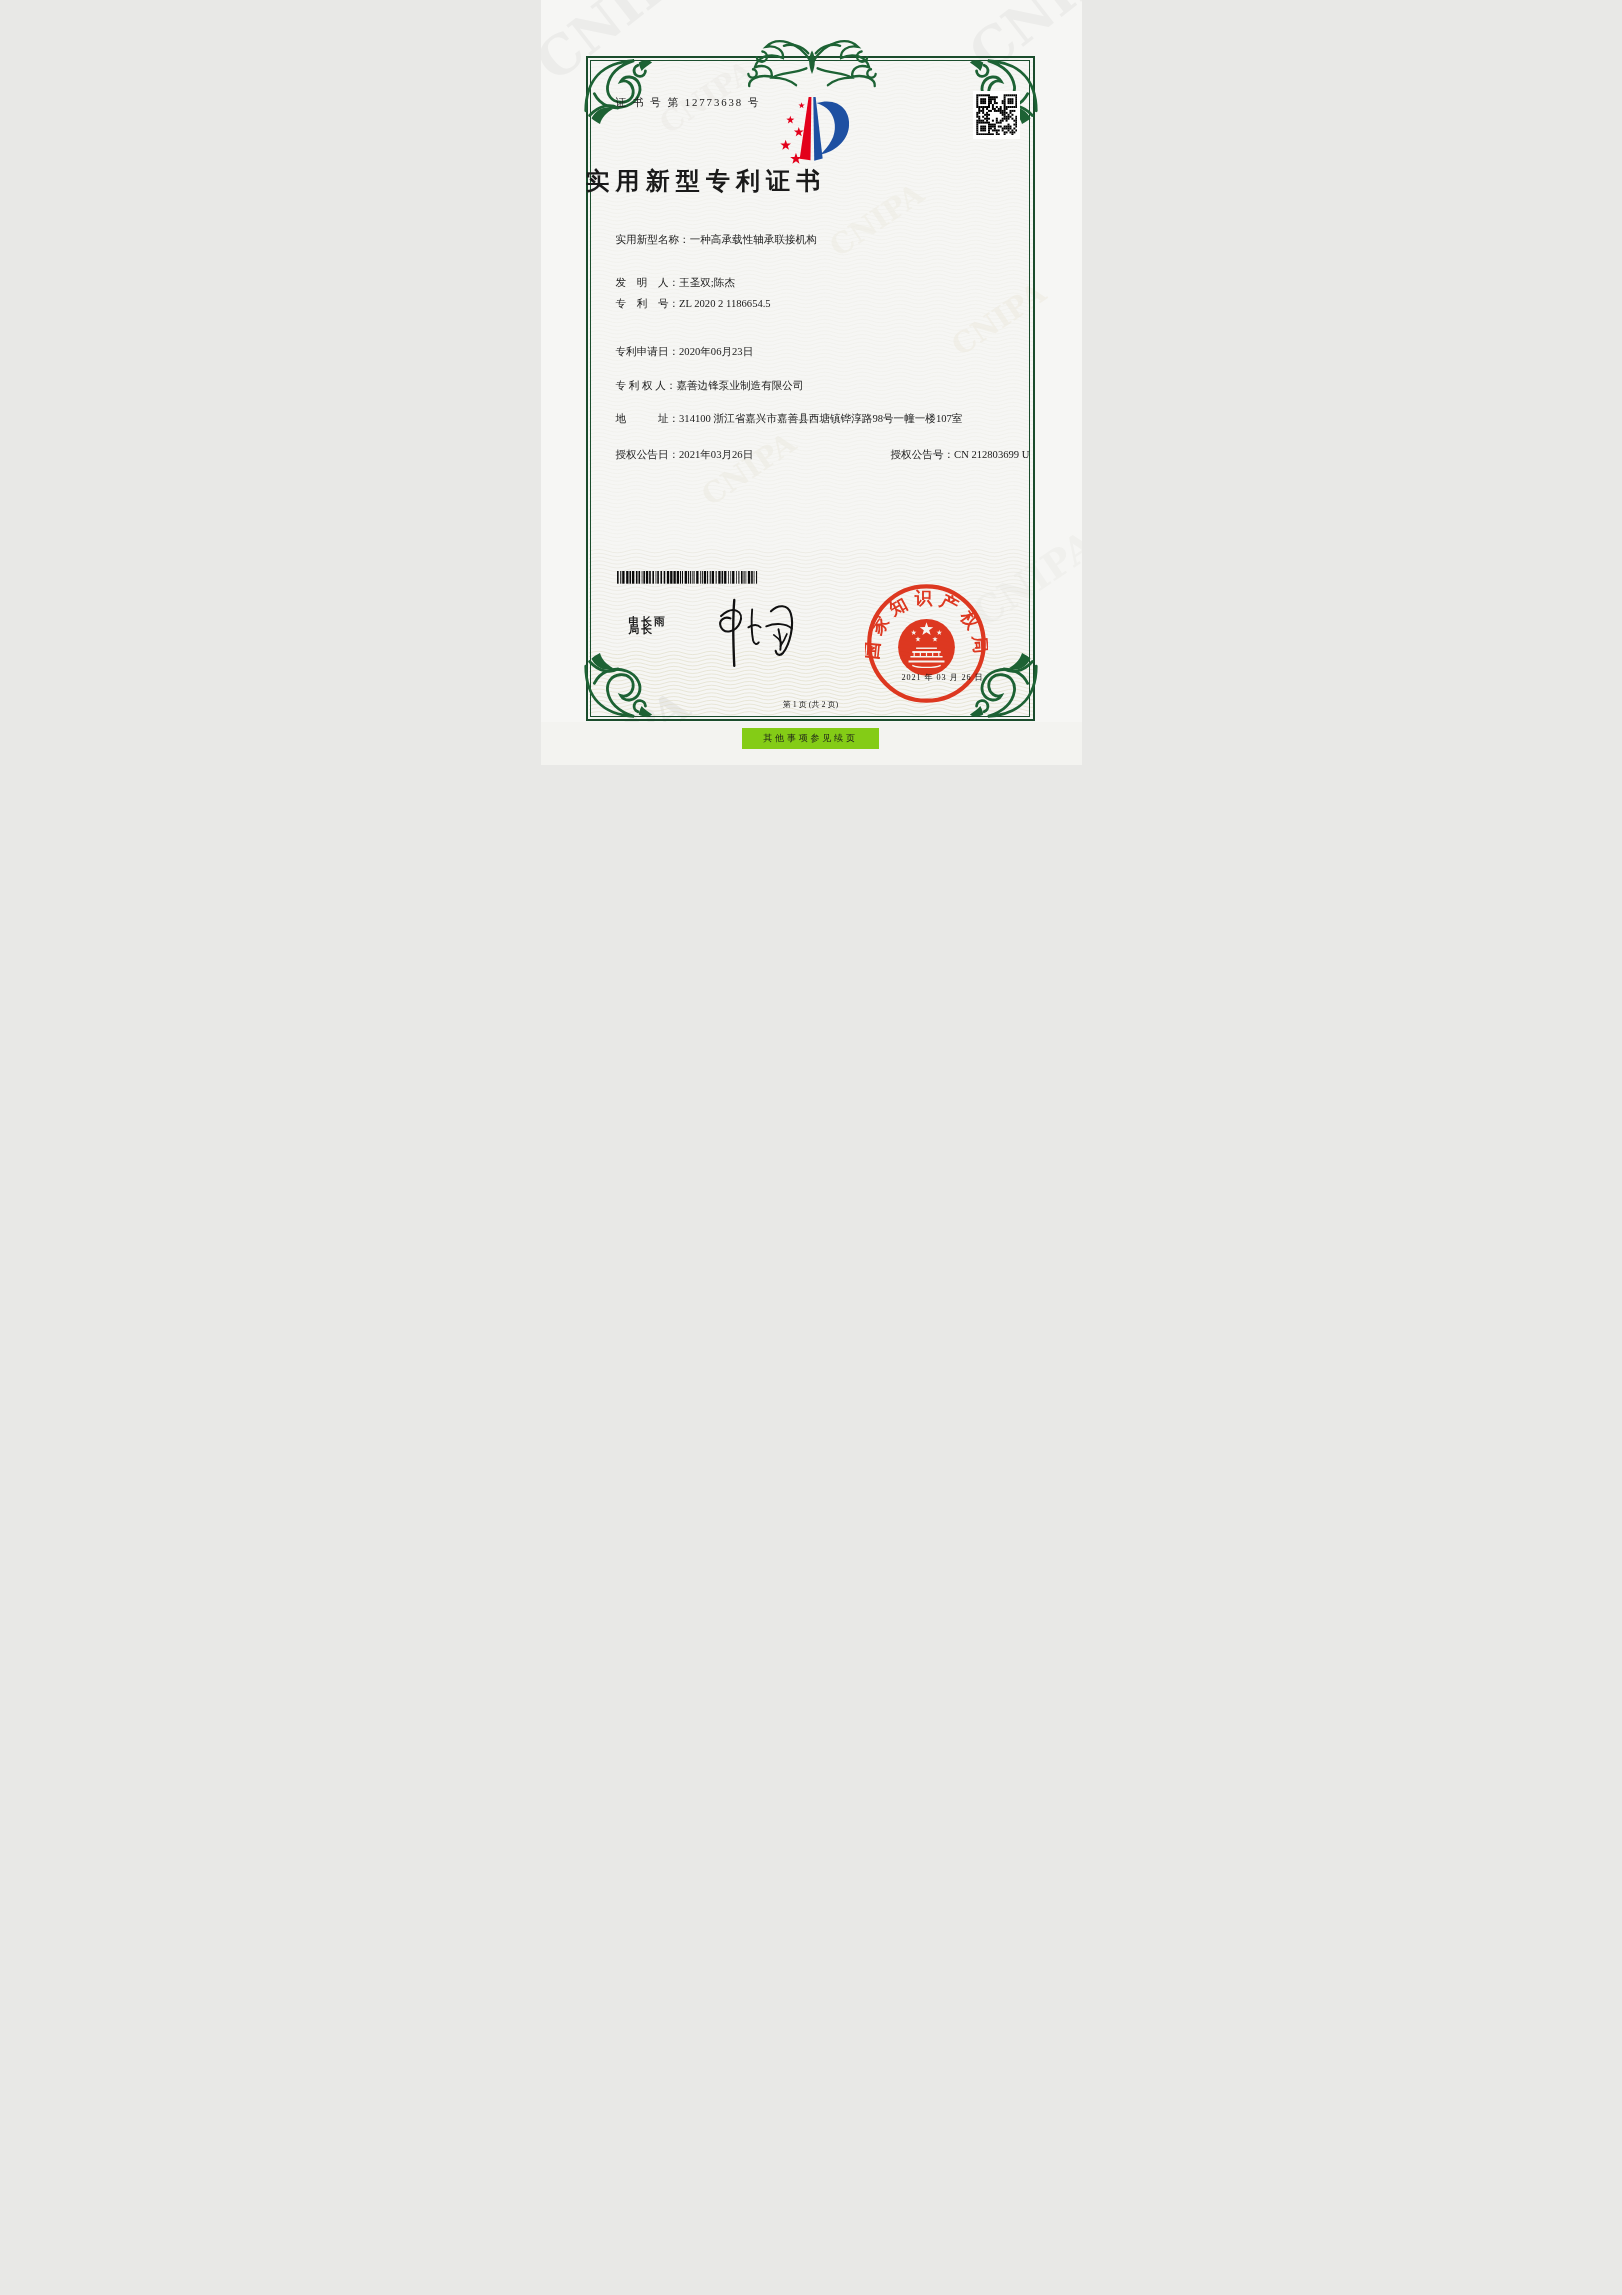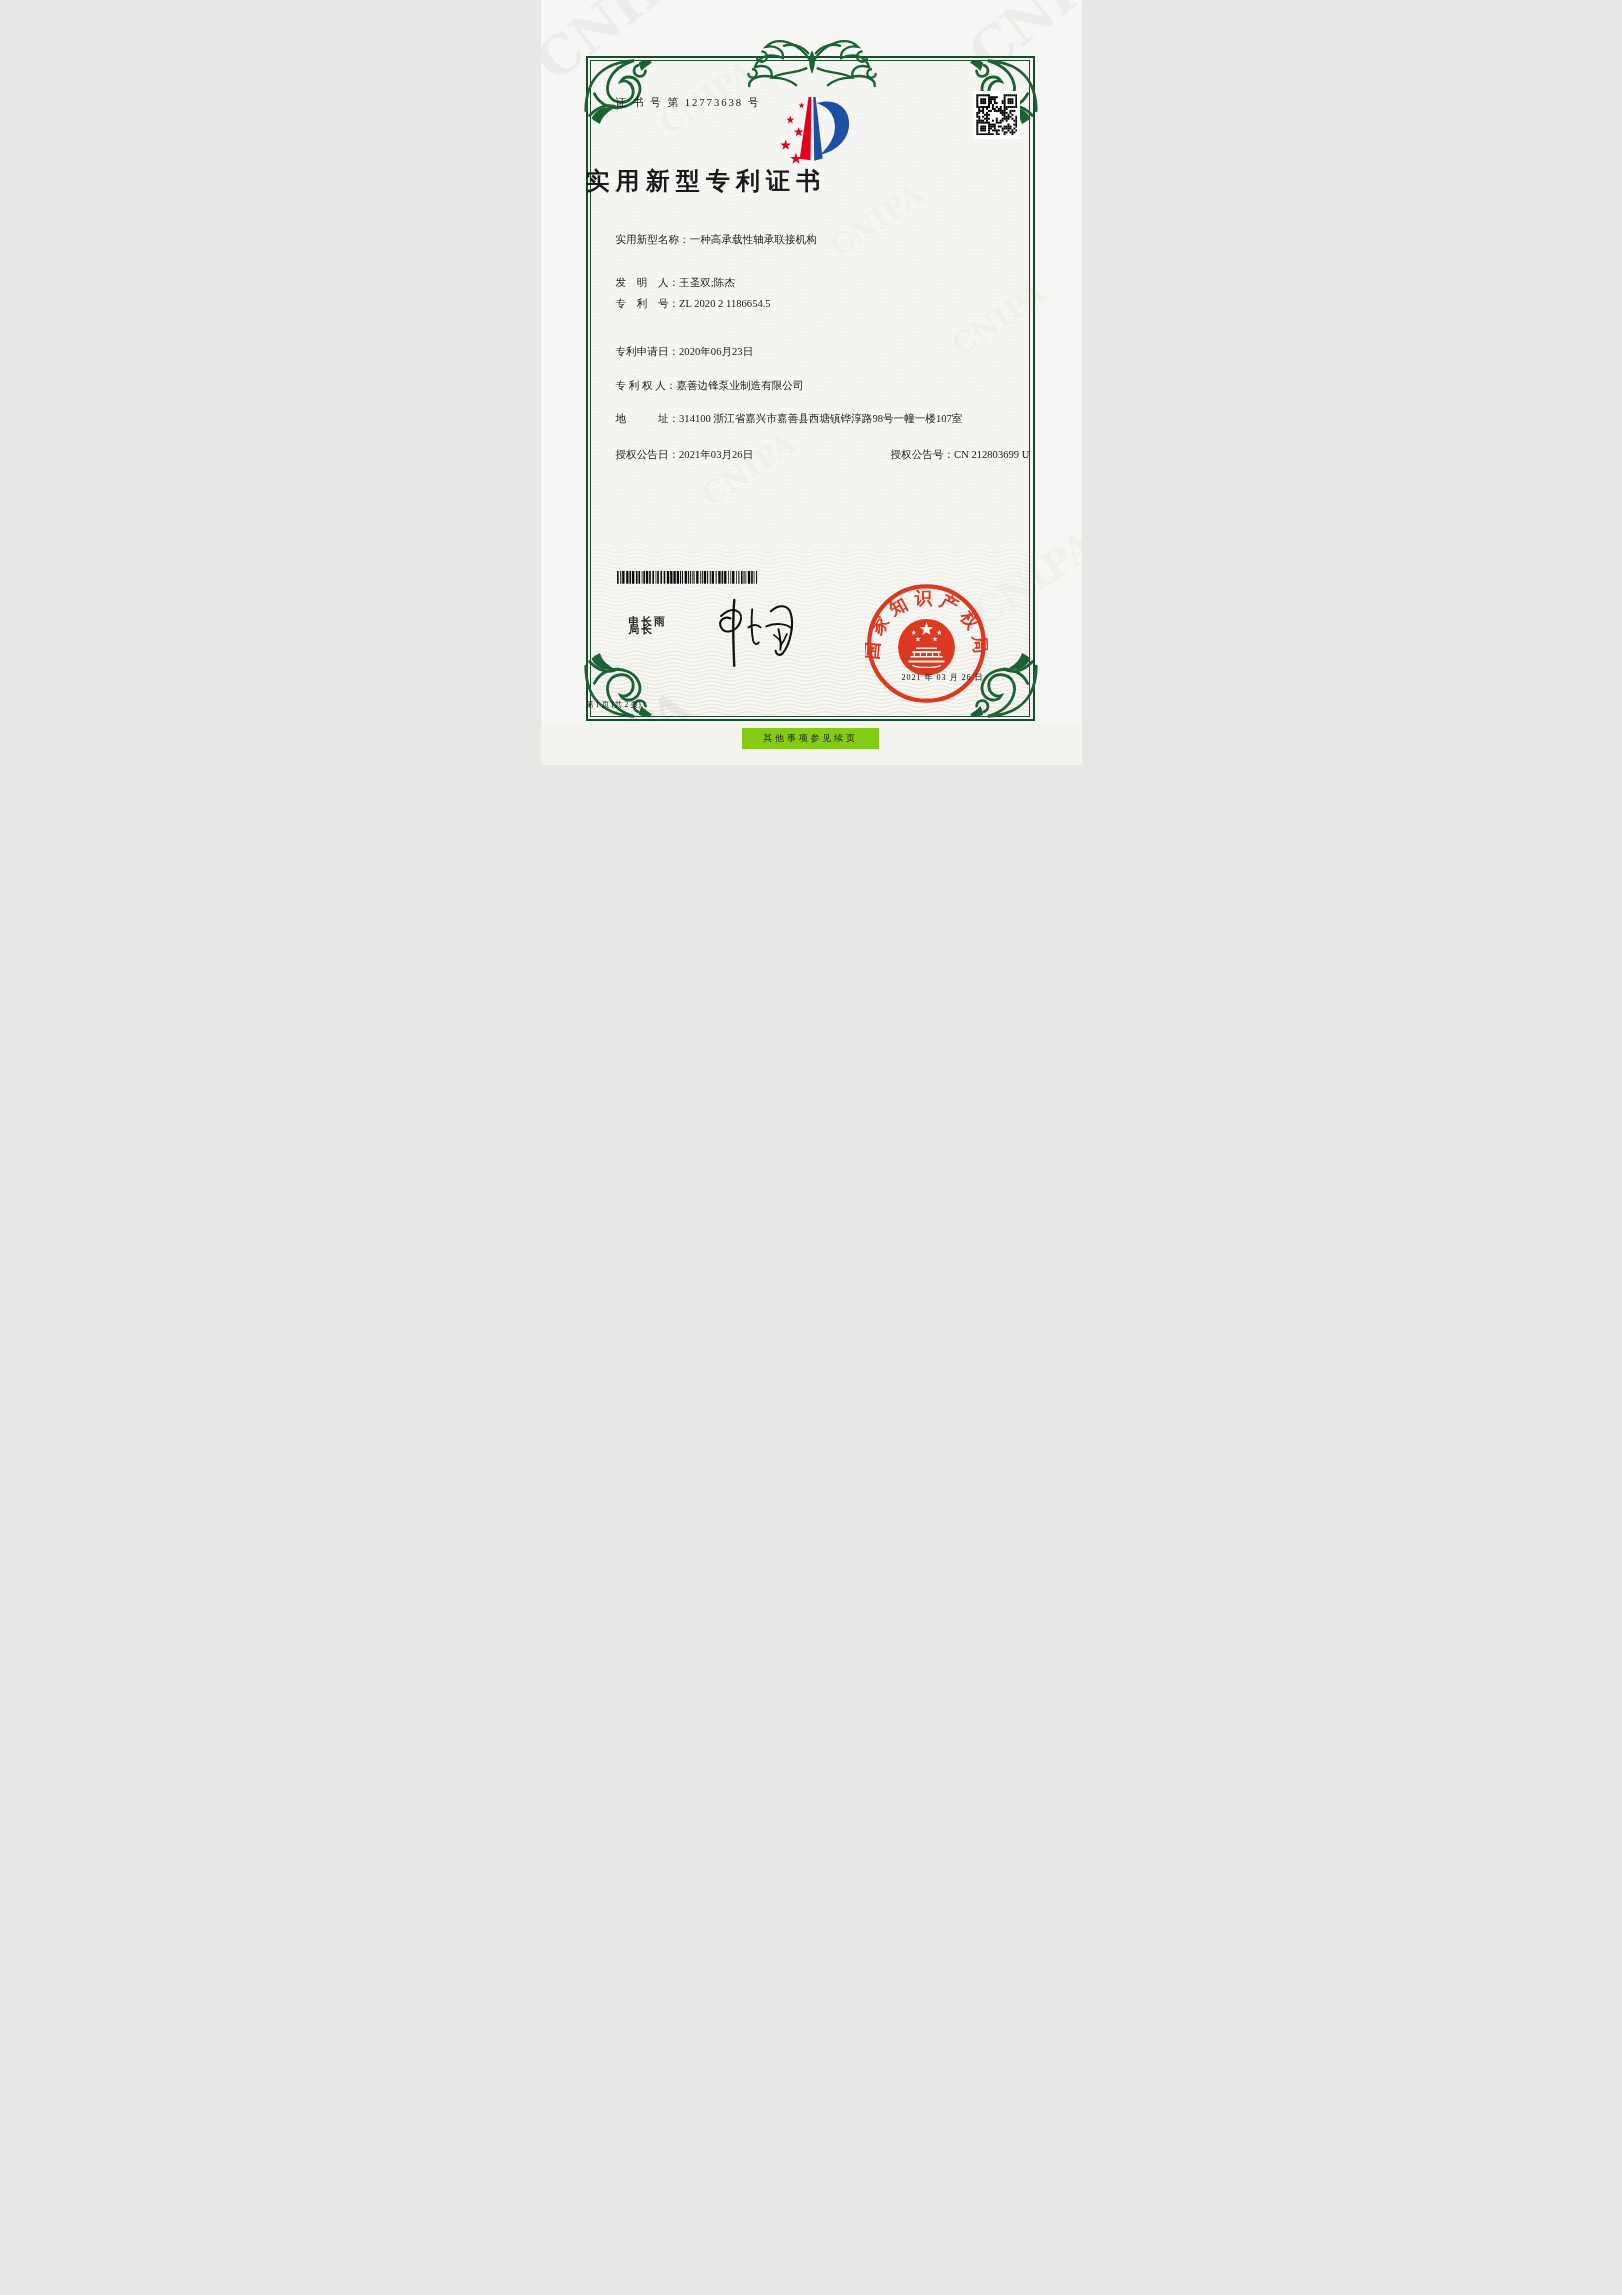--- a/index.html
+++ b/index.html
@@ -38,21 +38,21 @@
   
   .barcode{position:absolute;left:76px;top:571px;z-index:4;}
   .director-title{position:absolute;left:88px;top:623px;font-size:10.8px;font-weight:bold;
                   font-family:"Liberation Sans","DejaVu Sans",sans-serif;letter-spacing:1.9px;z-index:4;}
   .director-name{position:absolute;left:88px;top:615px;font-size:10.8px;font-weight:bold;
                  font-family:"Liberation Sans","DejaVu Sans",sans-serif;letter-spacing:1.9px;z-index:4;}
   .signature{position:absolute;left:150px;top:597px;z-index:4;}
   .seal{position:absolute;left:324px;top:582px;width:123px;height:123px;z-index:5;opacity:.94;}
   .seal-date{position:absolute;left:330px;top:672px;width:113px;text-align:right;
              font-size:8.2px;letter-spacing:0.9px;color:#111;z-index:6;}
-  .page-no{position:absolute;left:45px;top:699px;width:450px;text-align:left;
+  .page-no{position:absolute;left:45px;top:699px;width:450px;text-align:center;
            font-size:8px;z-index:4;}
   .below-frame{position:absolute;left:0;top:722px;width:541px;height:43px;background:#f3f3f0;z-index:1;}
   .cont-note{position:absolute;left:45px;top:728px;width:450px;text-align:center;z-index:4;}
   .cont-note span{display:inline-block;background:#84cc16;padding:3.8px 21.7px;font-size:9px;
                   letter-spacing:2.8px;}
 </style>
 </head>
 <body>
 
 <div class="page">

